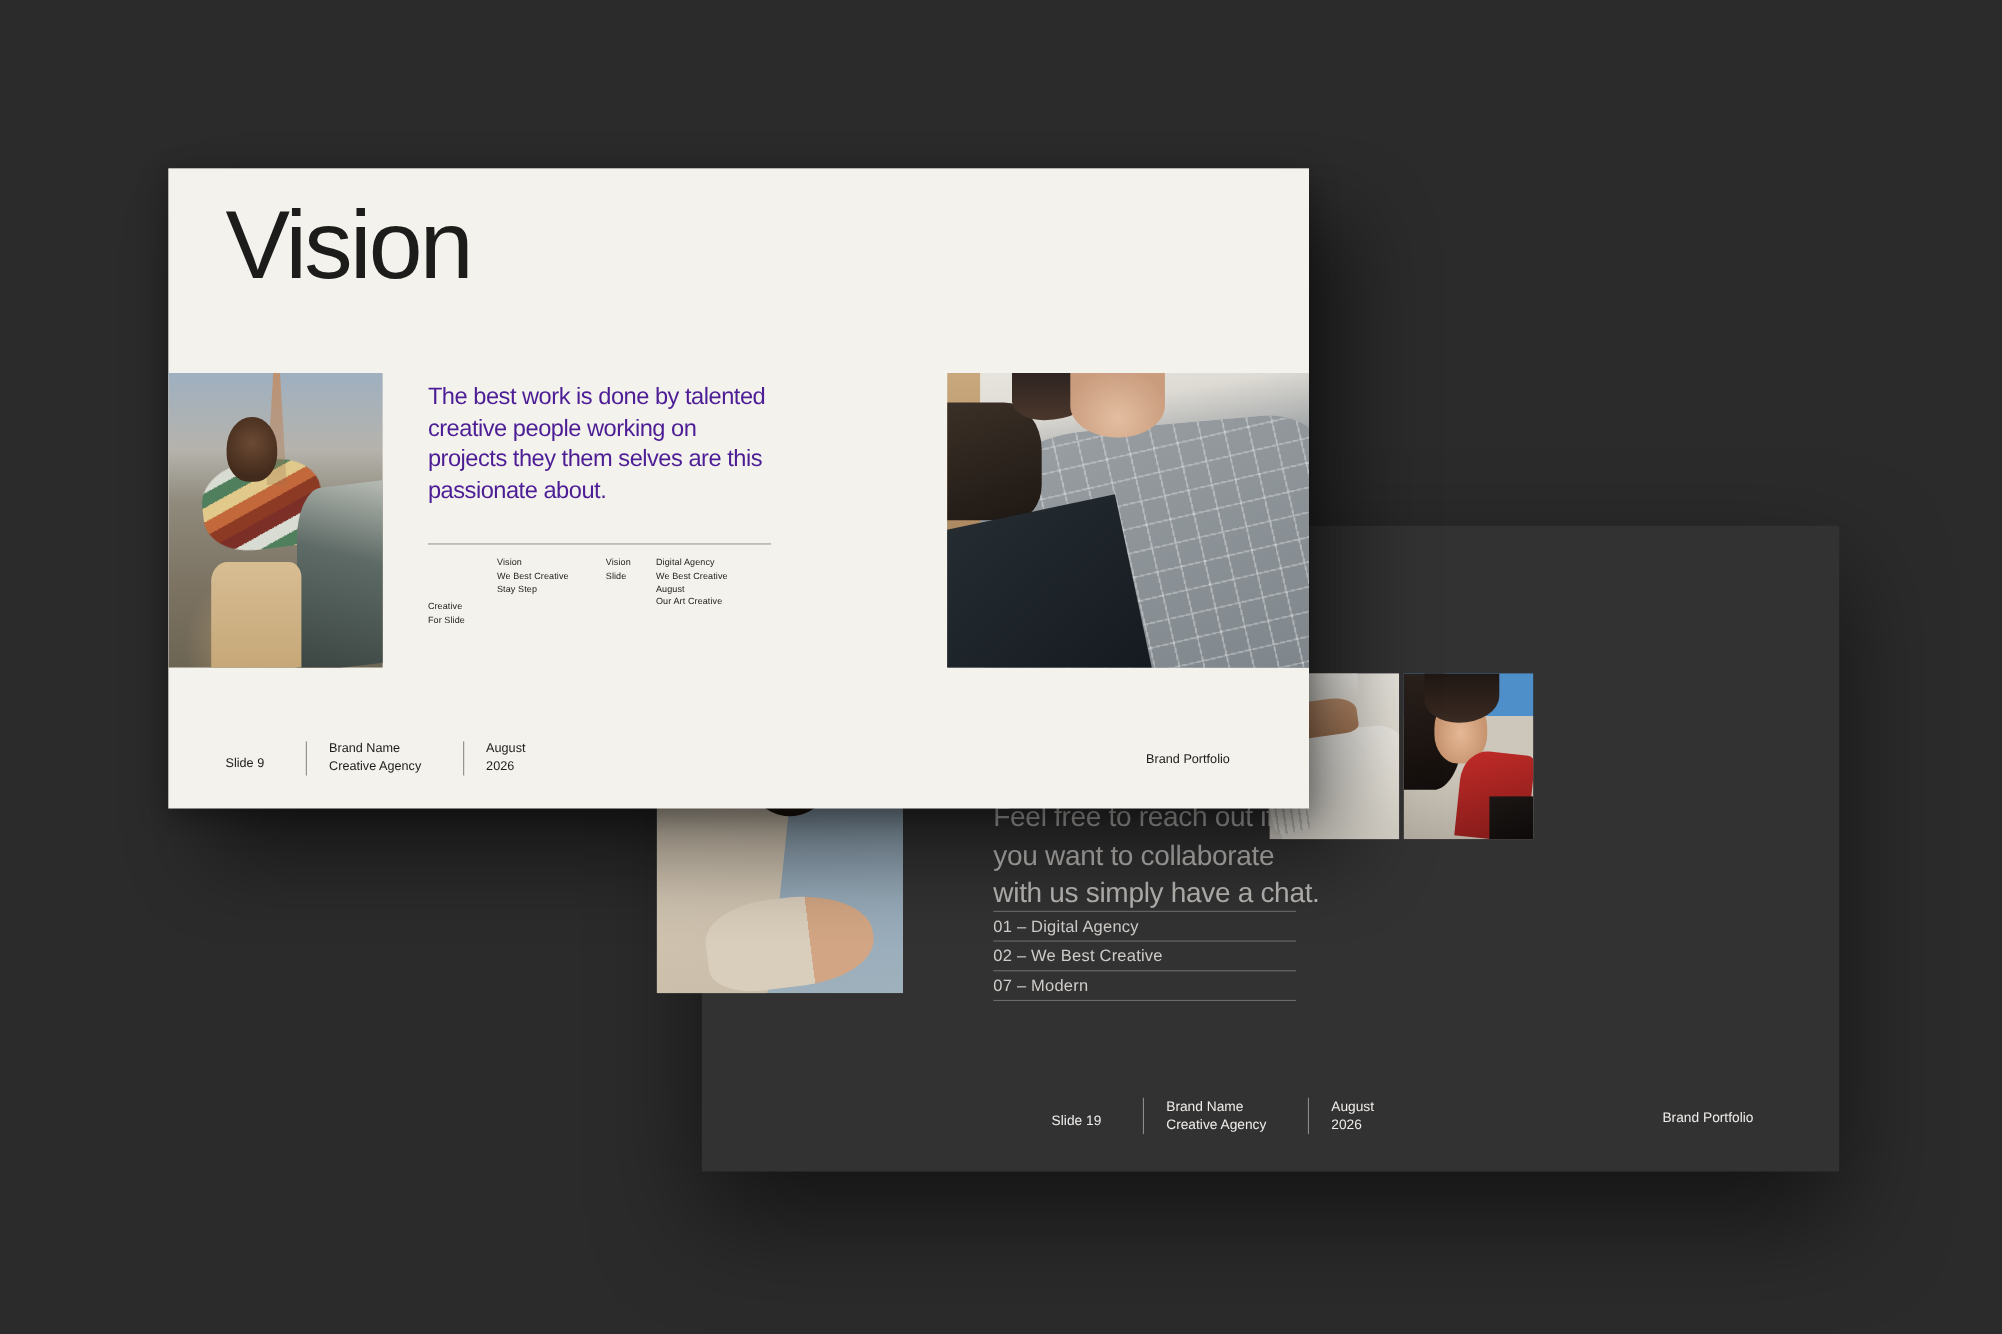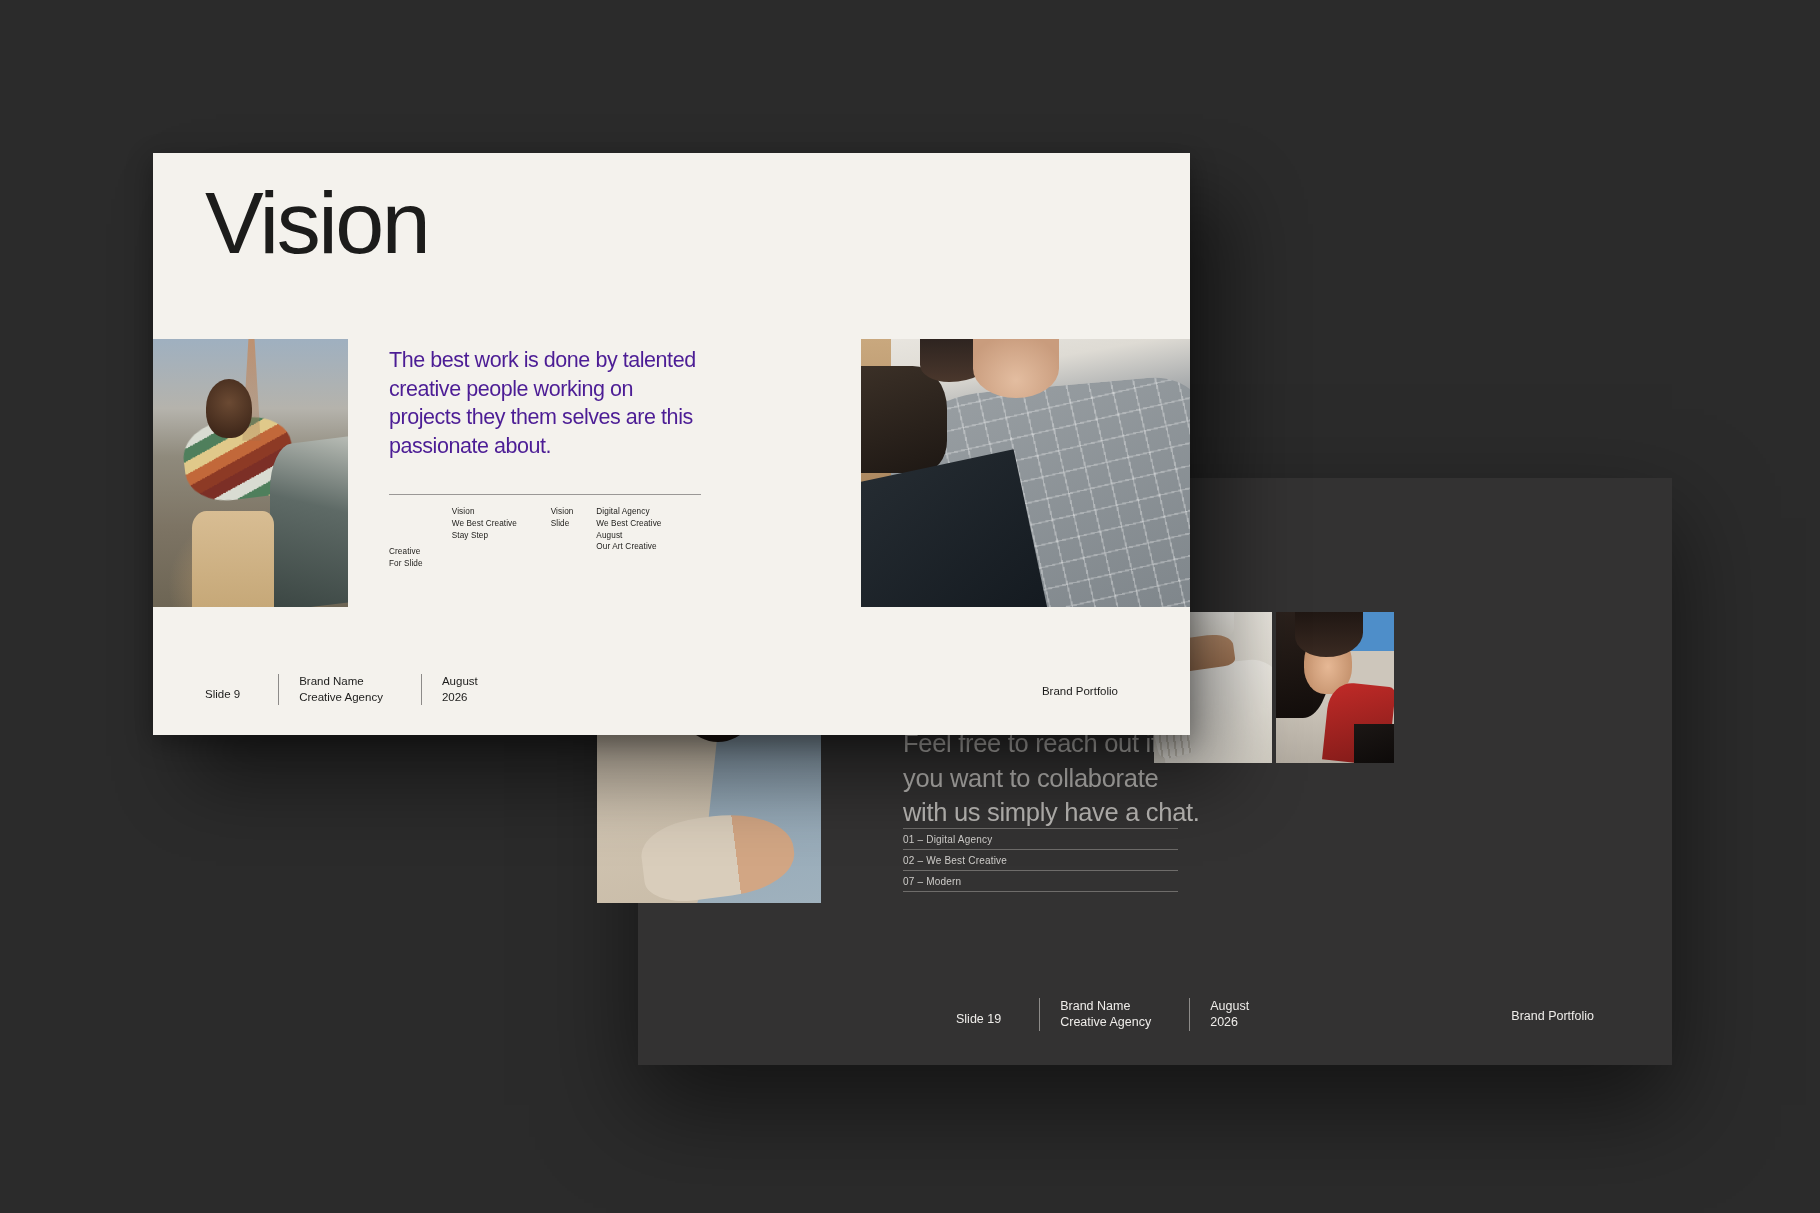--- a/index.html
+++ b/index.html
@@ -30,21 +30,21 @@
     font-weight: 400;
   }
   .back-list {
     position: absolute;
     left: 265px; top: 350px;
     width: 275px;
   }
   .back-list-row {
     border-top: 1px solid #6e6c6a;
     padding: 5px 0 4px 0;
-    font-size: 10px;
+    font-size: 15px;
     letter-spacing: .2px;
     color: #cfcdca;
   }
   .back-list-row:last-child { border-bottom: 1px solid #6e6c6a; }
 
   .photo-center {
     position: absolute;
     left: -41px; top: 115px;
     width: 224px; height: 310px;
     overflow: hidden;

